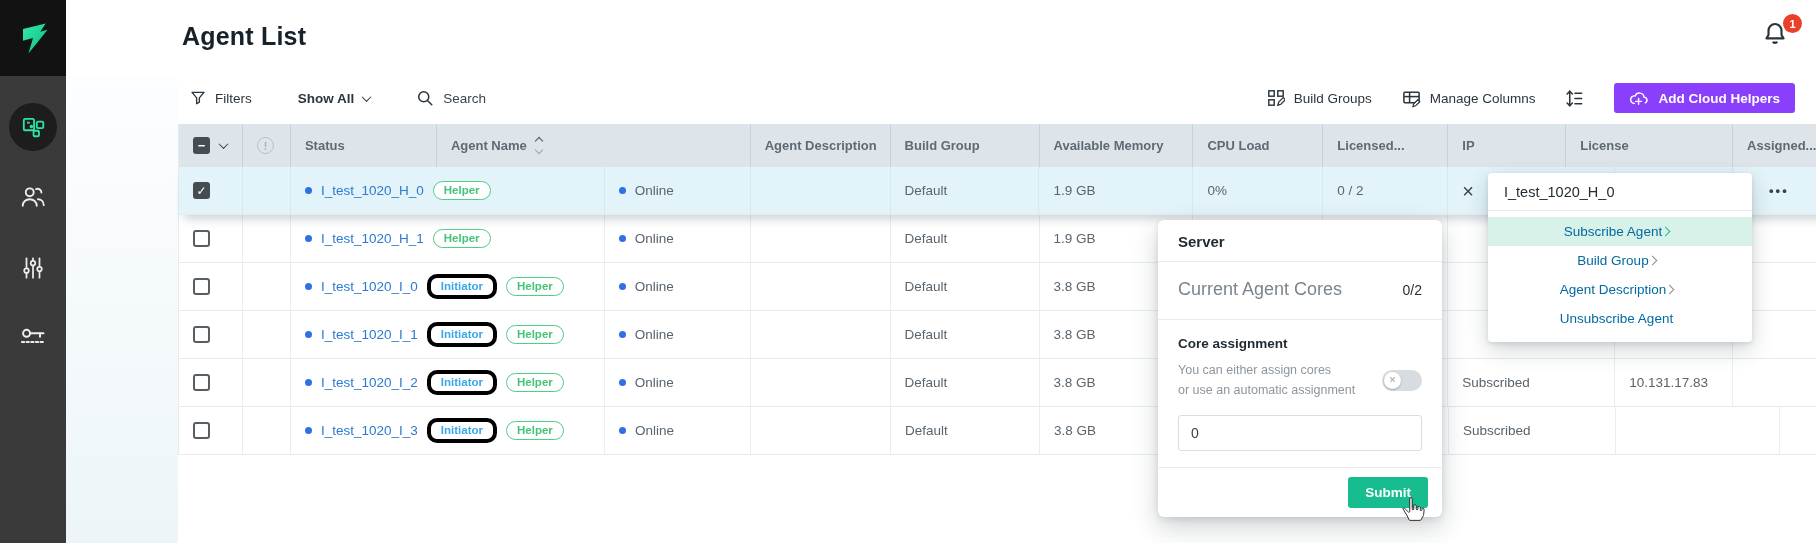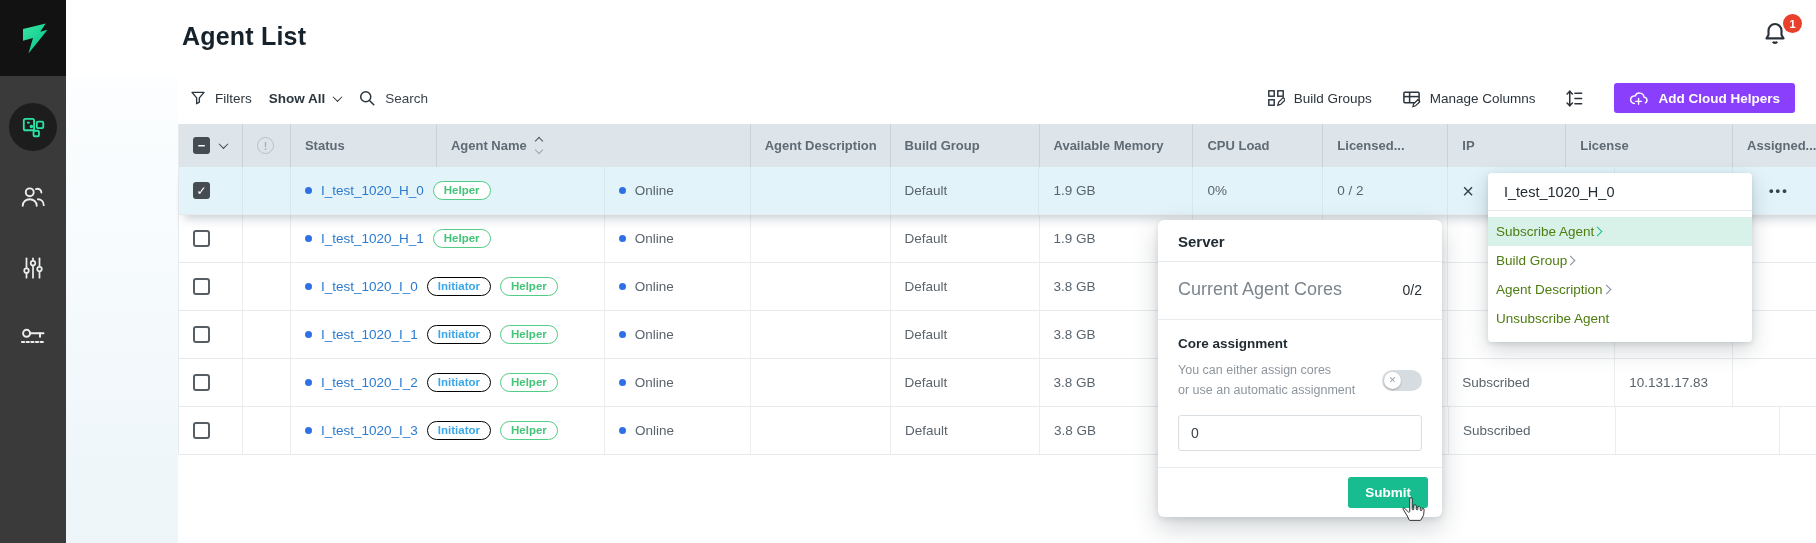--- a/index.html
+++ b/index.html
@@ -17,21 +17,21 @@
   .side-item.i3 { margin-top:23px; }
   .side-item.i4 { margin-top:22px; }
   .gutter { position:absolute; left:66px; top:76px; width:112px; height:467px; background:linear-gradient(#fcfeff, #edf5f9); }
 
   
   .page-title { position:absolute; left:182px; top:22px; font-size:25px; font-weight:700; color:#16222b; letter-spacing:.2px; }
   .bell { position:absolute; left:1760px; top:18px; width:40px; height:40px; cursor:pointer; }
   .bell-badge { position:absolute; right:-2px; top:-4px; min-width:19px; height:19px; border-radius:50%; background:#E8402A; color:#fff; font-size:11px; font-weight:700; display:flex; align-items:center; justify-content:center; }
 
   
-  .toolbar-left { position:absolute; left:190px; top:80px; height:36px; display:flex; align-items:center; gap:17px; }
+  .toolbar-left { position:absolute; left:190px; top:80px; height:36px; display:flex; align-items:center; gap:46px; }
   .toolbar-right { position:absolute; right:21px; top:80px; height:36px; display:flex; align-items:center; gap:30px; }
   .tool-btn { display:flex; align-items:center; gap:9px; font-size:13.5px; color:#2b353d; cursor:pointer; white-space:nowrap; }
   .chev { width:7px; height:7px; border-right:1.6px solid currentColor; border-bottom:1.6px solid currentColor; display:inline-block; transform:rotate(45deg) translate(-1px,-1px); }
   .chev.right { transform:rotate(-45deg); }
   .primary-btn { display:flex; align-items:center; gap:9px; background:#8A3FFC; color:#fff; font-size:13.5px; font-weight:700; height:30px; padding:0 15px; border-radius:3px; cursor:pointer; }
 
   
   .tbl { position:absolute; left:178px; top:124px; width:1719px; border-left:1px solid #e7ebee; }
   .thead { display:flex; height:43px; background:#dee5ea; }
   .th { display:flex; align-items:center; padding:0 14px; font-size:13px; font-weight:700; color:#5e6a74; border-right:1px solid #c9d2d9; overflow:hidden; white-space:nowrap; }
@@ -41,21 +41,21 @@
   .tr.selected .td { border-right-color:#d6e7ee; }
   .cb { width:17px; height:17px; border:2px solid #565e64; border-radius:3px; background:#fff; cursor:pointer; flex:none; }
   .cb.checked { background:#454d53; border-color:#454d53; color:#fff; font-size:12px; display:flex; align-items:center; justify-content:center; }
   .hcheck { width:17px; height:17px; border-radius:3px; background:#454d53; color:#fff; display:flex; align-items:center; justify-content:center; font-size:13px; cursor:pointer; flex:none; }
   .hchev { margin-left:10px; color:#3c444b; cursor:pointer; }
   .info-ic { width:17px; height:17px; border:1.5px solid #b6c0c8; border-radius:50%; color:#a6b1b9; font-size:10.5px; font-weight:700; display:flex; align-items:center; justify-content:center; }
   .dot { width:7px; height:7px; border-radius:50%; background:#2E71E5; margin-right:9px; flex:none; }
   .agent-link { color:#2B7AD1; text-decoration:none; font-size:13.5px; cursor:pointer; }
   .badge { font-size:11.5px; font-weight:600; border-radius:10px; padding:2px 10px 3px; margin-left:9px; background:#fff; }
   .b-helper { color:#43C478; border:1px solid #52cd85; }
-  .b-initiator { color:#3AA7EA; border:1px solid #000000; }
+  .b-initiator { color:#3AA7EA; border:4px solid #000000; }
   .sortstack { display:inline-flex; flex-direction:column; gap:3px; margin-left:9px; cursor:pointer; }
   .sortstack .up { width:6px; height:6px; border-left:1.6px solid #4a545c; border-top:1.6px solid #4a545c; transform:rotate(45deg); }
   .sortstack .dn { width:6px; height:6px; border-right:1.6px solid #9aa5ad; border-bottom:1.6px solid #9aa5ad; transform:rotate(45deg); }
   .x-ic { font-size:20px; color:#39434b; cursor:pointer; line-height:1; }
   .kebab { font-size:13px; letter-spacing:2px; font-weight:700; color:#39434b; cursor:pointer; }
 
   
   .popup { position:absolute; left:1158px; top:220px; width:284px; height:297px; background:#fff; border-radius:6px; box-shadow:0 10px 26px rgba(30,50,60,.22), 0 2px 6px rgba(30,50,60,.12); z-index:10; }
   .popup-title { padding:13px 20px 11px; font-size:15px; font-weight:700; color:#202b33; border-bottom:1px solid #e9ecee; }
   .cores-row { display:flex; justify-content:space-between; align-items:center; padding:17px 20px 19px; border-bottom:1px solid #e9ecee; }
@@ -67,21 +67,21 @@
   .desc-text { font-size:12.5px; color:#8d969e; line-height:1.6; }
   .toggle { width:40px; height:21px; border-radius:11px; background:#d7dce0; position:relative; cursor:pointer; flex:none; }
   .toggle .knob { position:absolute; left:2px; top:2px; width:17px; height:17px; border-radius:50%; background:#fff; box-shadow:0 1px 2px rgba(0,0,0,.25); display:flex; align-items:center; justify-content:center; font-size:9px; color:#9aa3ab; }
   .cores-input { margin-top:15px; width:100%; height:36px; border:1px solid #d9dee2; border-radius:3px; padding:0 12px; font-size:14px; color:#3a444c; font-family:"Liberation Sans", sans-serif; outline:none; }
   .popup-footer { position:absolute; left:0; bottom:0; width:100%; height:50px; border-top:1px solid #e9ecee; display:flex; align-items:center; justify-content:flex-end; padding-right:14px; }
   .submit-btn { background:#17BD8E; color:#fff; font-size:13.5px; font-weight:700; padding:8px 17px; border-radius:3px; cursor:pointer; }
 
   
   .ctx-menu { position:absolute; left:1488px; top:173px; width:264px; background:#fff; border-radius:4px; box-shadow:0 8px 22px rgba(30,50,60,.20), 0 2px 5px rgba(30,50,60,.12); z-index:12; padding-bottom:9px; }
   .ctx-title { padding:11px 16px 10px; font-size:14.5px; color:#222c34; border-bottom:1px solid #e9ecee; margin-bottom:6px; }
-  .mitem { height:29px; display:flex; align-items:center; justify-content:flex-start; padding:0 15px 0 8px; font-size:13.5px; color:#4d7c0f; cursor:pointer; }
+  .mitem { height:29px; display:flex; align-items:center; justify-content:center; padding:0 15px 0 8px; font-size:13.5px; color:#0369a1; cursor:pointer; }
   .mitem.hl { background:#D8F2EA; }
   .mitem .chev { color:#848e96; }
   .mitem.hl .chev { color:#17BD8E; }
 
   .cursor { position:absolute; left:1400px; top:496px; z-index:20; pointer-events:none; }
   svg { display:block; }
 </style>
 </head>
 <body>
 

